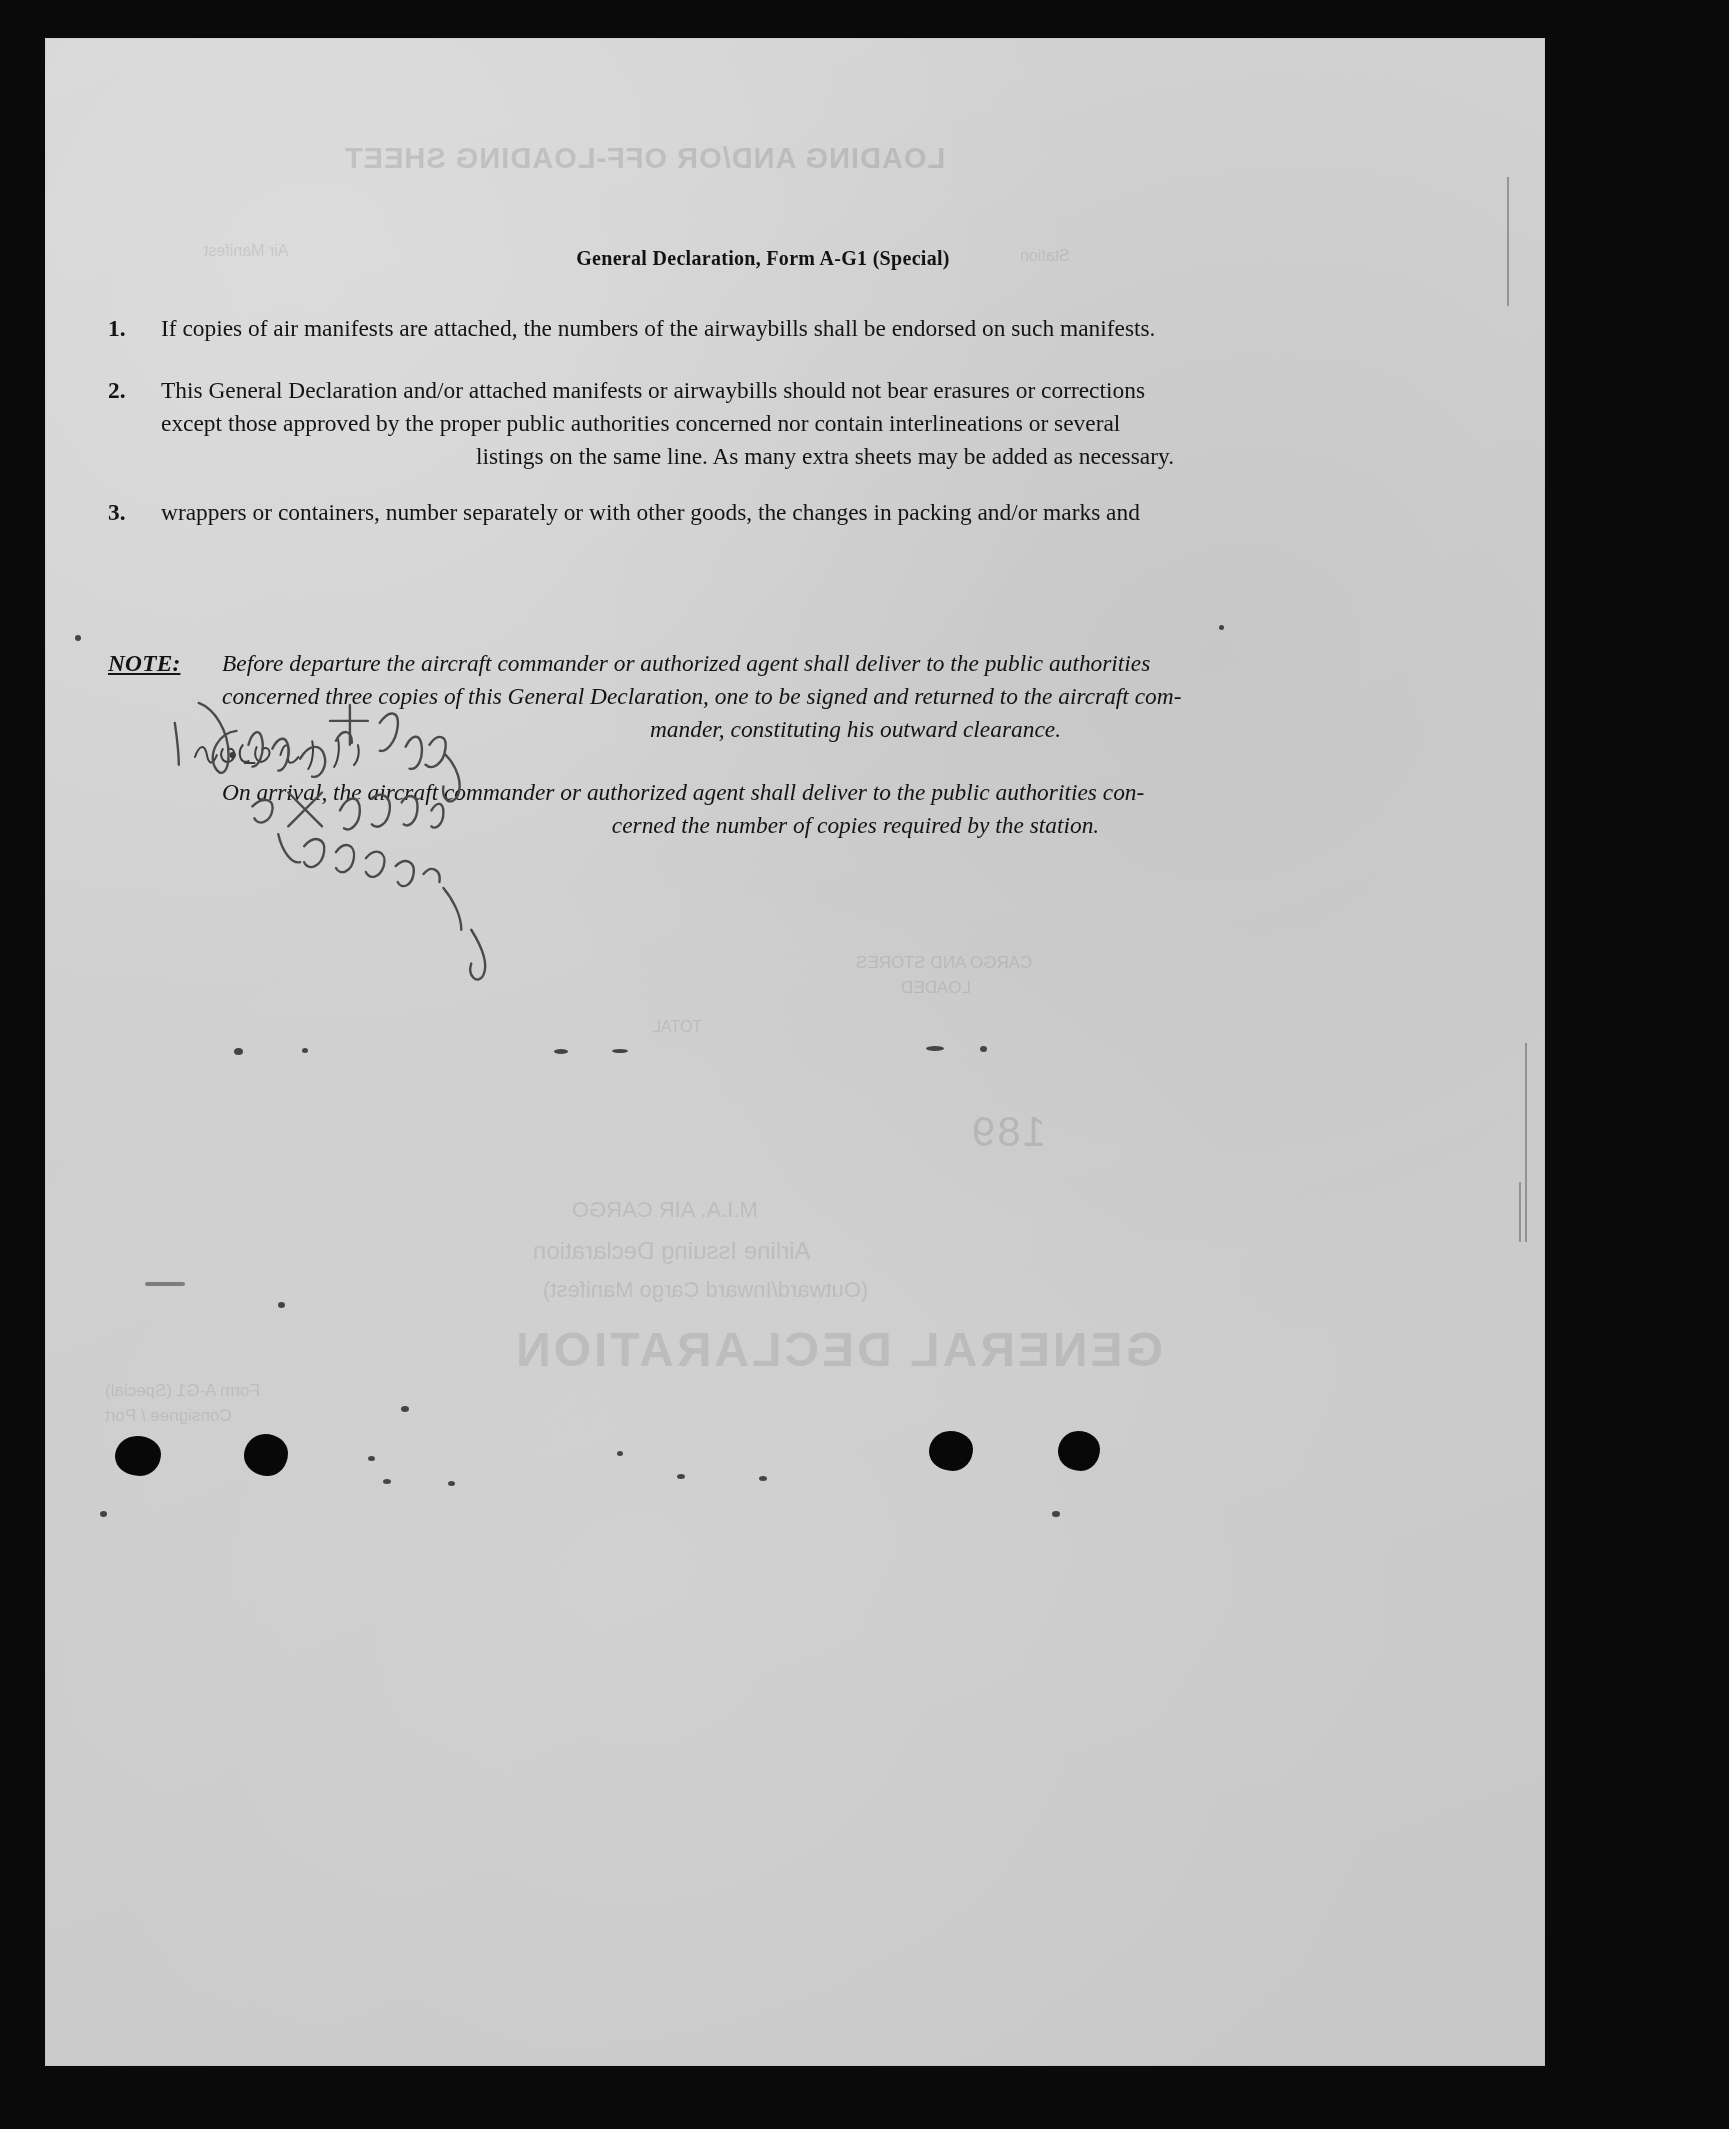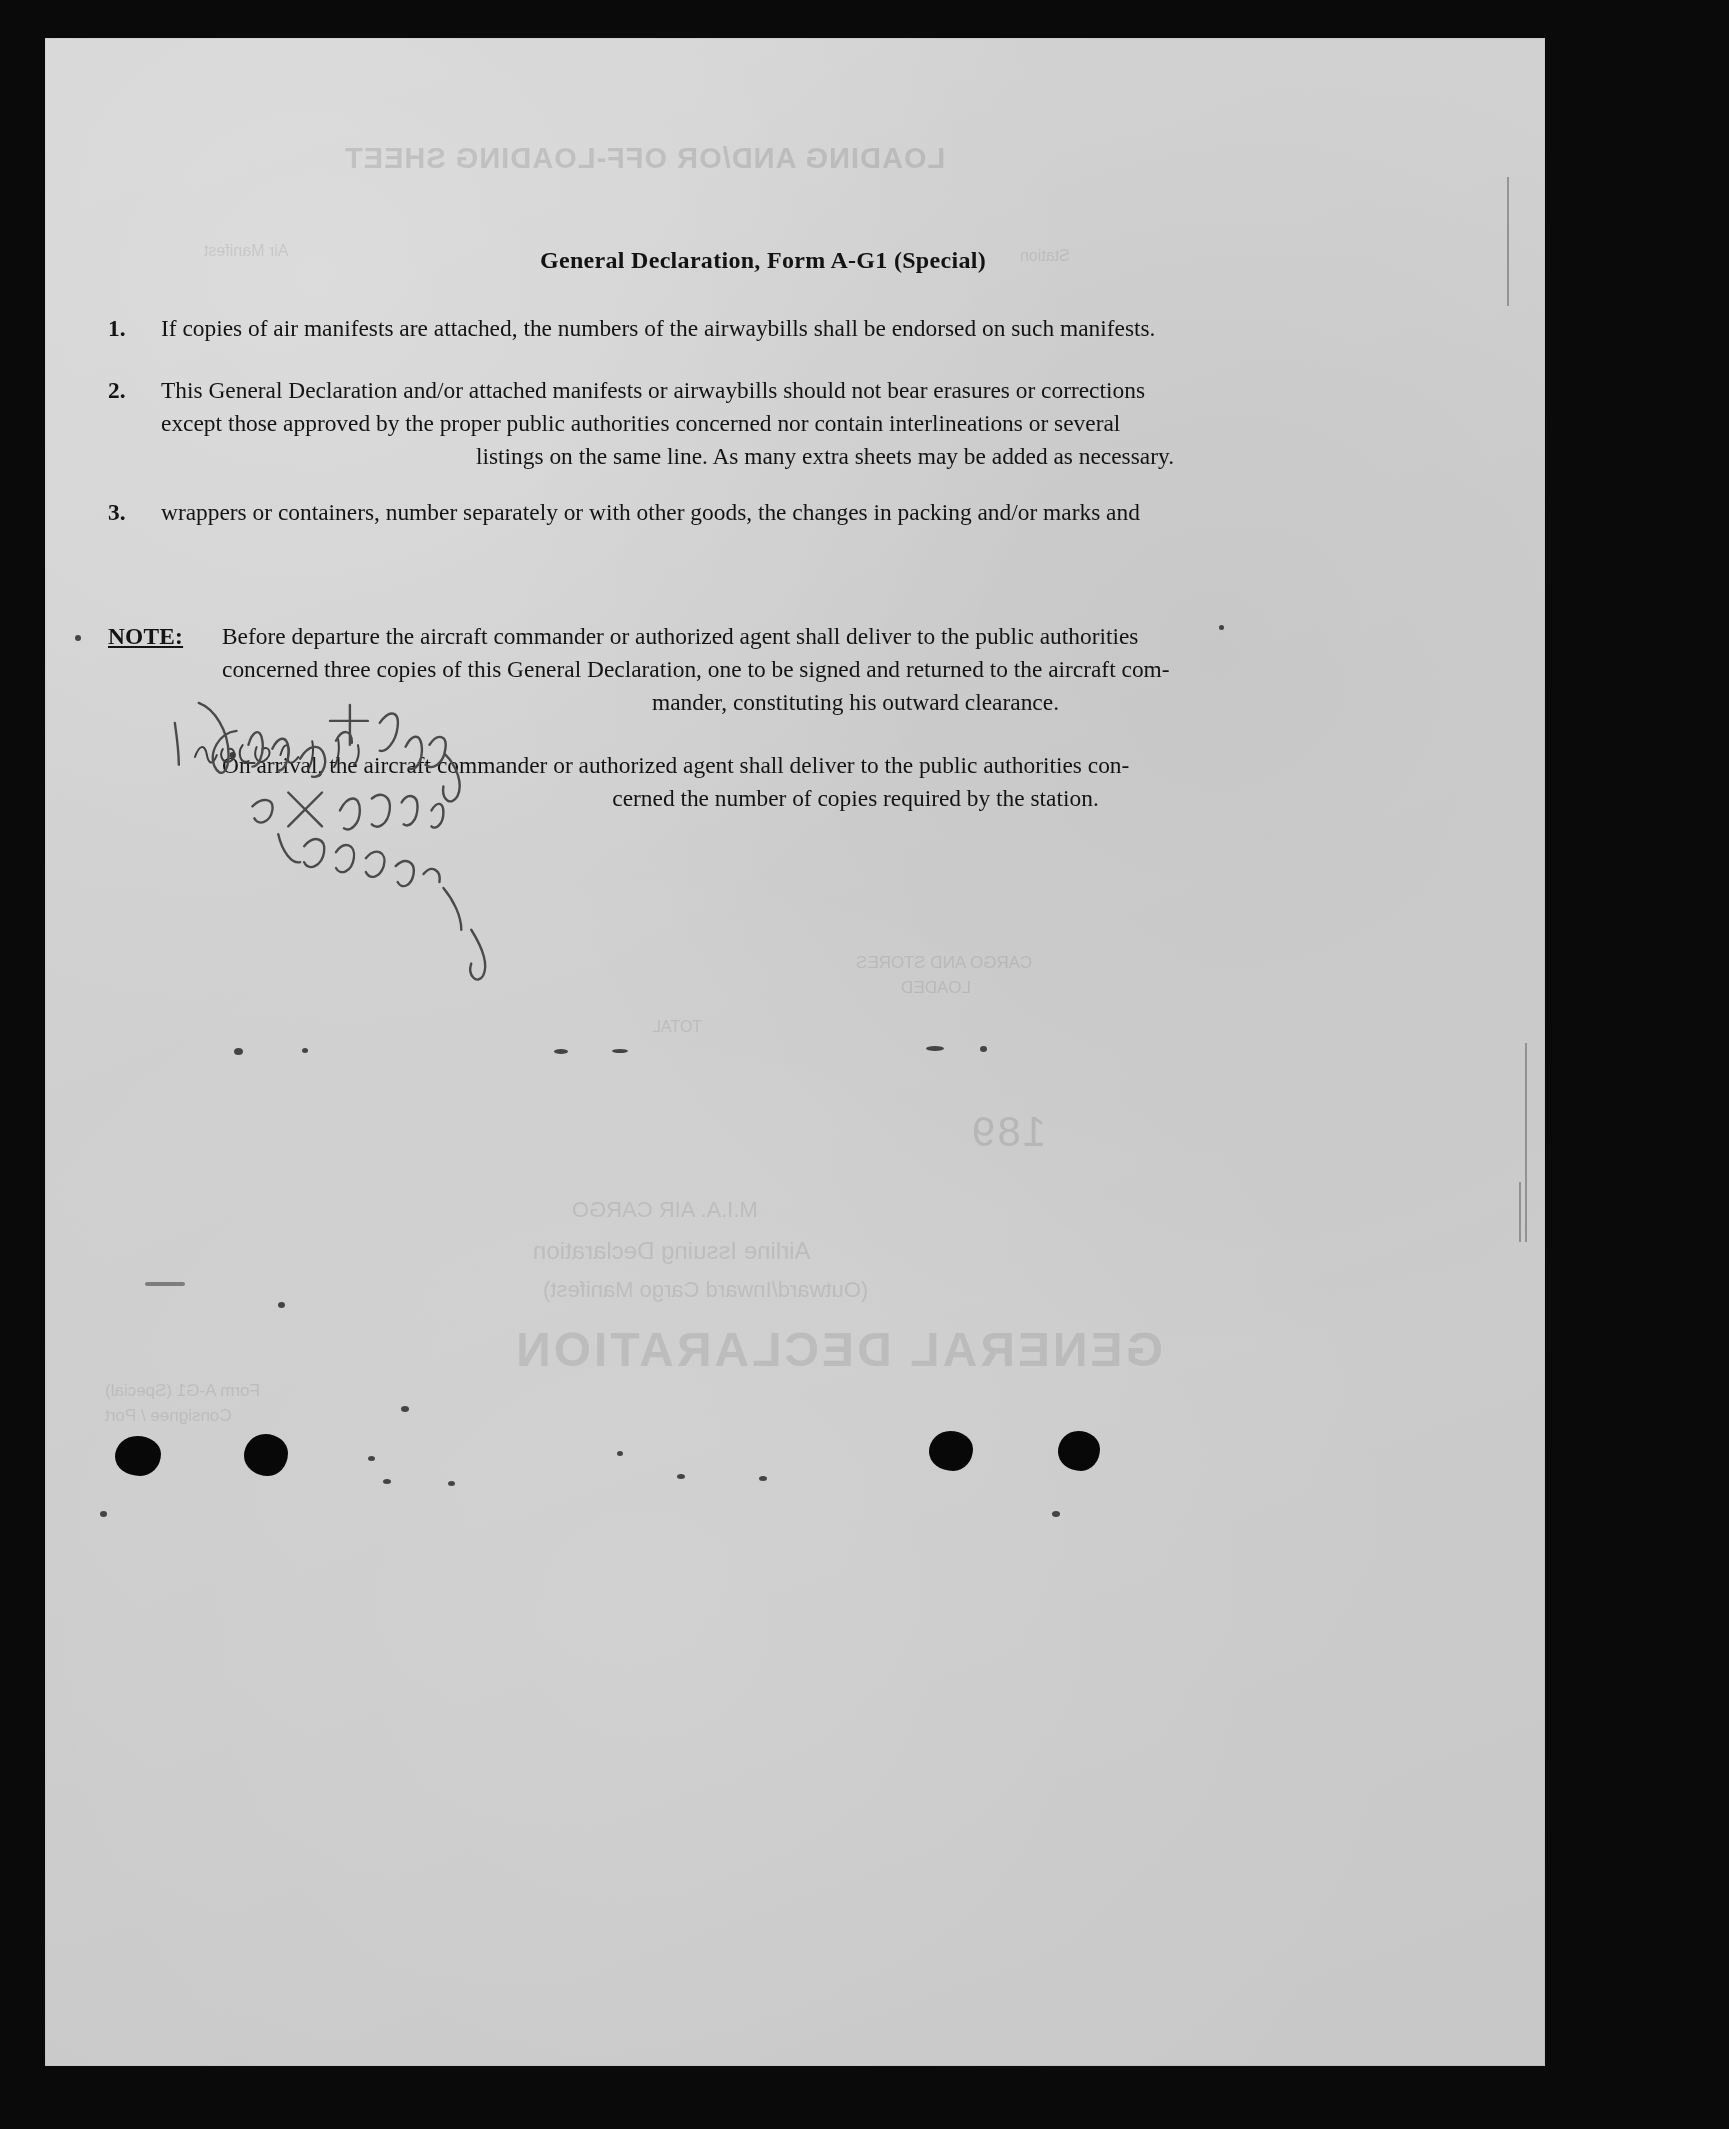--- a/index.html
+++ b/index.html
@@ -107,21 +107,21 @@
   }
 
   #doc-title {
     position: absolute;
     left: 0;
     top: 209px;
     width: 1436px;
     text-align: center;
     font-family: "Liberation Serif", serif;
     font-weight: bold;
-    font-size: 24px;
+    font-size: 20px;
     color: #131313;
     letter-spacing: 0.3px;
   }
 
   .clause {
     position: absolute;
     left: 63px;
     width: 1381px;
     color: #141414;
     font-size: 23.4px;
@@ -141,25 +141,26 @@
   }
   .clause .body .lastline { text-align: center; }
 
   #clause-1 { top: 274px; }
   #clause-2 { top: 336px; }
   #clause-3 { top: 458px; }
 
   #note-block {
     position: absolute;
     left: 63px;
-    top: 582px;
+    top: 609px;
     width: 1381px;
     color: #141414;
     font-size: 23.4px;
     line-height: 33px;
+    font-style: italic;
   }
   #note-label {
     position: absolute;
     left: 0;
     top: 0;
     font-weight: bold;
     font-size: 23.4px;
     text-decoration: underline;
     letter-spacing: 0.2px;
   }

